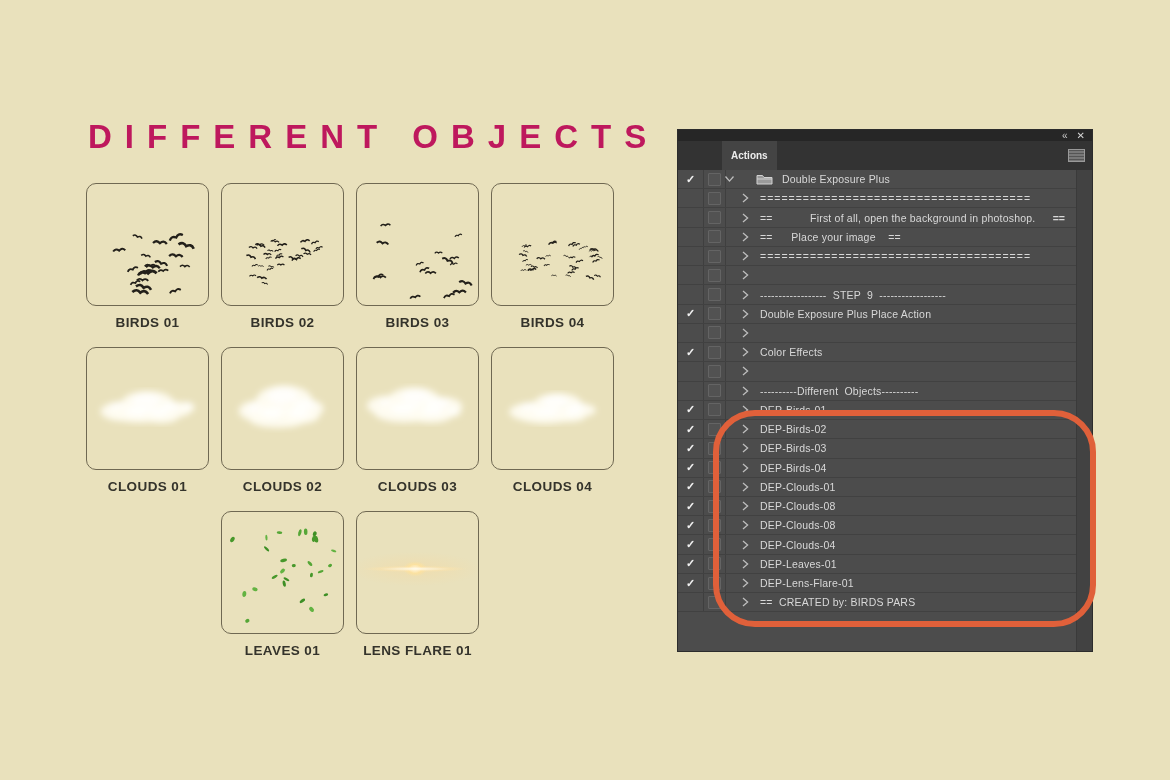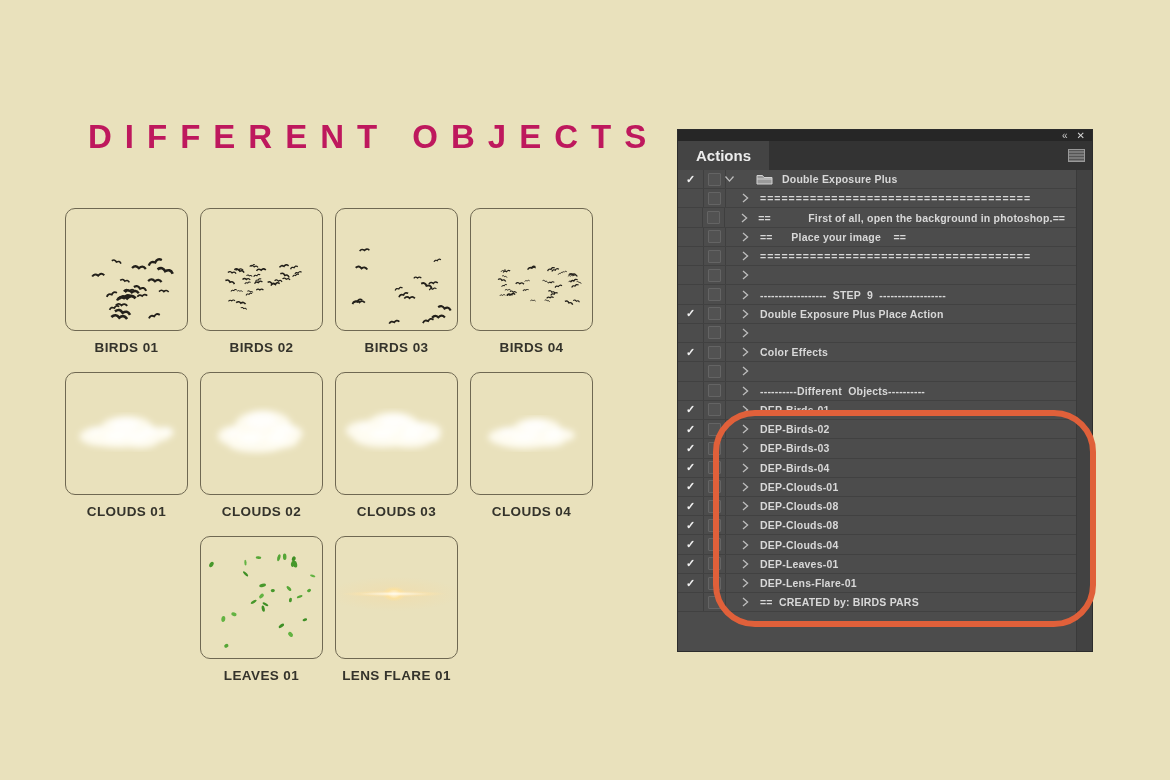--- a/index.html
+++ b/index.html
@@ -2,60 +2,60 @@
 <html><head>
 <meta charset="utf-8">
 <style>
   html,body{margin:0;padding:0;}
   body{width:1170px;height:780px;position:relative;overflow:hidden;
        background:#e9e1bc;font-family:"Liberation Sans",sans-serif;}
 
   
   .title{position:absolute;left:88px;top:118px;margin:0;
          font-size:33px;font-weight:bold;letter-spacing:13px;color:#be185d;white-space:nowrap;}
-  .gallery{position:absolute;left:65px;top:183px;display:grid;
-           grid-template-columns:repeat(4,123px);column-gap:12px;row-gap:17px;margin-top:25px;}
+  .gallery{position:absolute;left:86px;top:183px;display:grid;
+           grid-template-columns:repeat(4,123px);column-gap:12px;row-gap:17px;}
   .cell{width:123px;}
   .card{width:123px;height:123px;box-sizing:border-box;border:1px solid #6f6852;
         border-radius:10px;position:relative;overflow:hidden;}
   .caption{margin-top:9px;text-align:center;font-weight:bold;font-size:13.5px;
            color:#34332b;letter-spacing:.4px;white-space:nowrap;}
   .card svg{position:absolute;left:0;top:0;}
   .flare{position:absolute;inset:0;background:
     radial-gradient(ellipse 58% 3.5% at 48% 47%, rgba(255,250,235,.95), rgba(255,228,170,.45) 50%, rgba(255,228,170,0) 75%),
     radial-gradient(ellipse 14% 9% at 48% 47%, #fffef6, rgba(255,226,155,.8) 40%, rgba(255,215,130,0) 70%),
     radial-gradient(ellipse 85% 22% at 48% 47%, rgba(250,214,150,.35), rgba(250,214,150,0) 65%);}
 
   
   .panel{position:absolute;left:678px;top:130px;width:414px;height:521px;
          background:#4c4c4c;outline:1px solid #2c2c2c;}
   .topstrip{height:11px;background:#262626;display:flex;justify-content:flex-end;
             align-items:center;gap:9px;padding-right:7px;}
   .collapse{color:#c9c9c9;font-size:10px;line-height:10px;cursor:pointer;}
   .close{color:#d5d5d5;font-size:10px;line-height:10px;cursor:pointer;}
   .tabbar{height:29px;background:#333333;display:flex;align-items:stretch;position:relative;}
-  .tab{background:#444444;color:#ececec;font-weight:bold;font-size:15px;
-       padding:0 18px;display:flex;align-items:center;}
+  .tab{background:#444444;color:#ececec;font-weight:bold;font-size:10px;
+       padding:0 9px;display:flex;align-items:center;margin-left:44px;}
   .menu-icon{position:absolute;right:7px;top:8px;width:15px;height:11px;
              background:#787878;border:1px solid #999;
              background-image:repeating-linear-gradient(to bottom,#555 0,#555 1px,transparent 1px,transparent 3px);}
   .list{height:481px;display:flex;flex-direction:column;}
   .prow{height:19.24px;box-sizing:border-box;display:flex;align-items:center;
         border-bottom:1px solid rgba(0,0,0,.14);font-size:10.5px;color:#d8d8d8;}
   .col-check{width:25px;text-align:center;color:#f0f0f0;font-size:11px;font-weight:bold;
              border-right:1px solid rgba(0,0,0,.16);align-self:stretch;display:flex;
              align-items:center;justify-content:center;}
   .col-box{width:21px;border-right:1px solid rgba(0,0,0,.16);align-self:stretch;
            display:flex;align-items:center;justify-content:center;}
   .box{width:11px;height:11px;border:1px solid #646464;background:#525252;border-radius:1px;}
   .chev{width:10px;margin-left:16px;display:flex;align-items:center;}
   .chev.folderpos{margin-left:0;}
   .chev.down svg{transform:rotate(90deg);}
   .folder{margin-left:20px;display:flex;align-items:center;}
-  .ptext{margin-left:8px;white-space:pre;font-weight:bold;letter-spacing:.2px;text-align:right;}
+  .ptext{margin-left:8px;white-space:pre;font-weight:normal;letter-spacing:.2px;text-align:right;}
   .ptext.ftext{margin-left:9px;}
   .ptext.sep{letter-spacing:1px;}
   .rtext{margin-left:auto;margin-right:27px;font-weight:bold;}
   .scroll-strip{position:absolute;right:0;top:40px;bottom:0;width:15px;
                 background:#424242;border-left:1px solid #3a3a3a;}
 
   
   .highlight{position:absolute;left:713px;top:410px;width:371px;height:205px;
              border:6px solid #e0603a;border-radius:42px;z-index:5;pointer-events:none;}
 </style>

